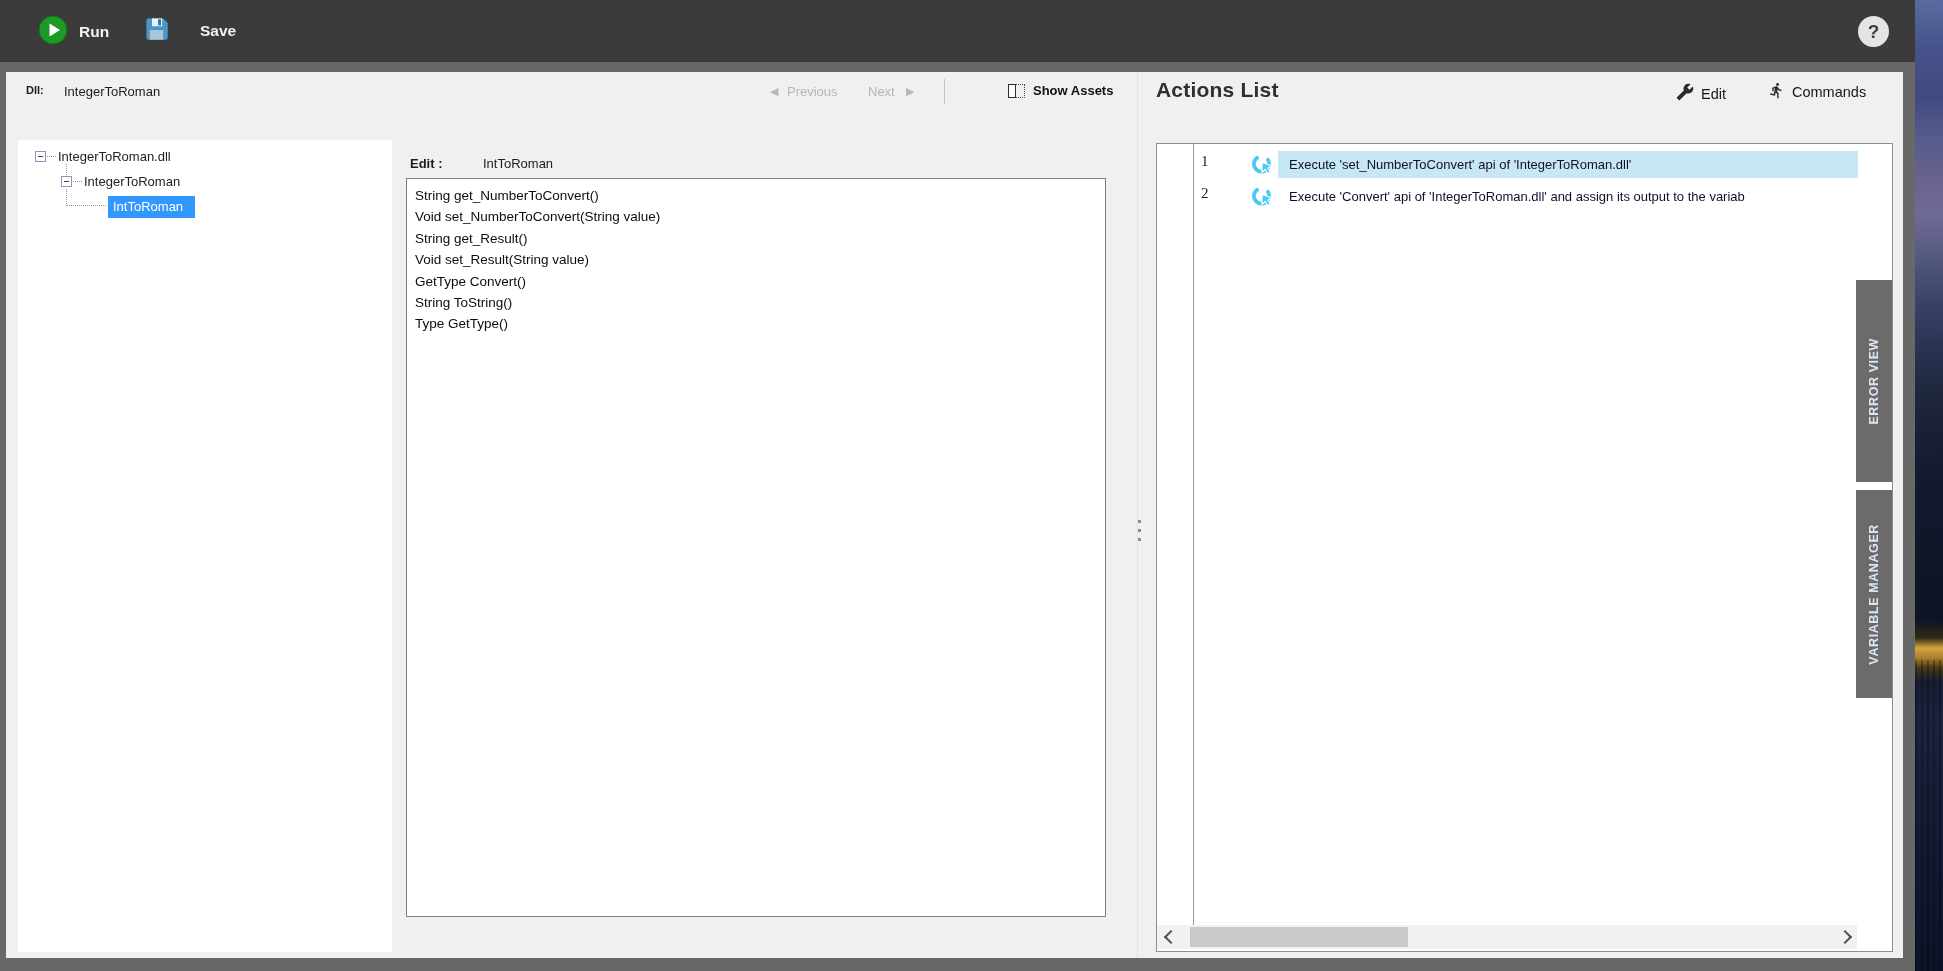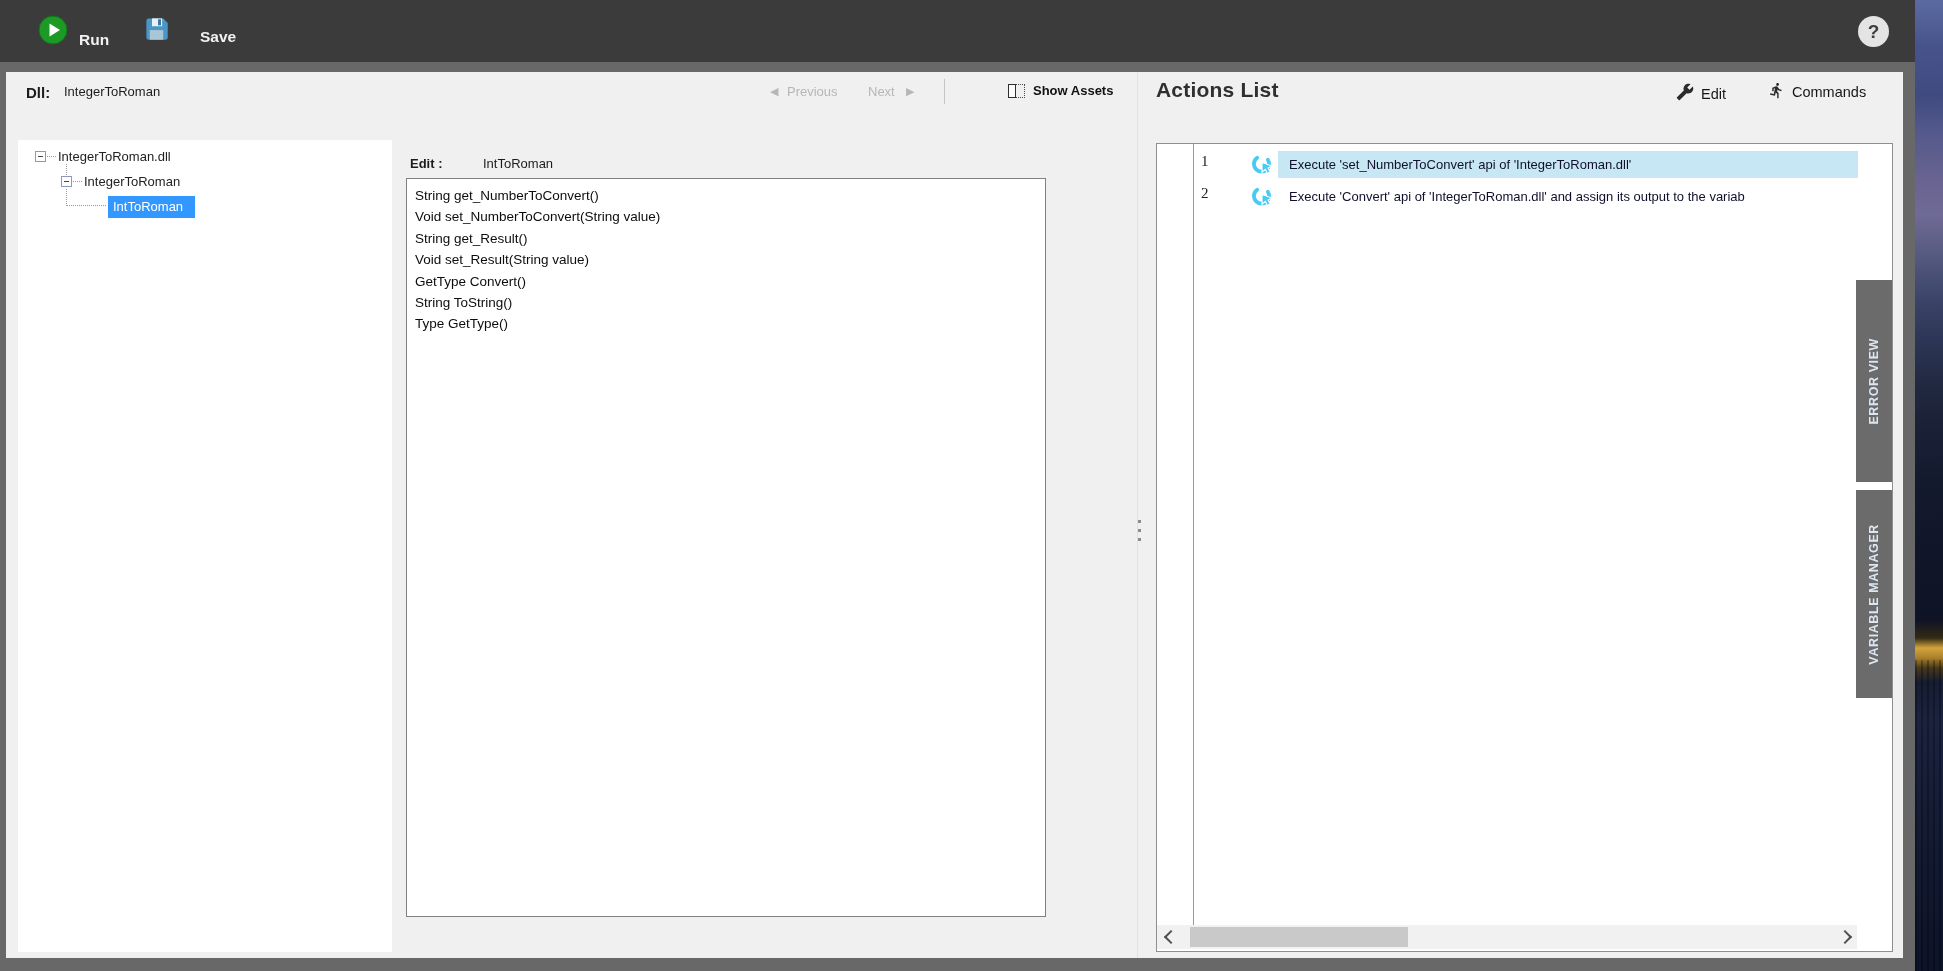--- a/index.html
+++ b/index.html
@@ -13,34 +13,34 @@
       #5b6ba0 0px,#47548b 45px,#3f4a80 95px,#555a8c 135px,#67628f 175px,
       #6f6a96 215px,#565a80 255px,#3b4468 300px,#2b3453 345px,#20283f 390px,
       #1a2036 430px,#141a2e 480px,#101528 560px,#0f1326 620px,#332a16 638px,
       #d4a43c 648px,#a97f2a 658px,#46381a 668px,#161d33 682px,#1b2340 720px,
       #161e38 790px,#121a33 860px,#0d1328 971px);}
   .photo-streaks{left:1915px;top:660px;width:28px;height:311px;opacity:.5;
     background:repeating-linear-gradient(90deg,rgba(0,0,0,.55) 0 2px,transparent 2px 6px);}
 
   
   .toolbar{left:0;top:0;width:1915px;height:62px;background:#3b3b3b;}
-  .tb-btn{display:flex;align-items:flex-end;gap:11px;color:#f2f2f2;font-weight:bold;
+  .tb-btn{display:flex;align-items:center;gap:11px;color:#f2f2f2;font-weight:bold;
           font-size:15.5px;cursor:pointer;}
   .run-btn{left:38px;top:15px;}
   .save-btn{left:143px;top:15px;gap:30px;}
   .help-btn{left:1858px;top:16px;width:31px;height:31px;border-radius:50%;
             background:#e4e4e4;display:flex;align-items:center;justify-content:center;
             font-weight:bold;font-size:19px;color:#3d3d3d;cursor:pointer;}
 
   
   .frame{left:0;top:62px;width:1915px;height:909px;background:#686868;}
   .panel{left:6px;top:72px;width:1897px;height:886px;background:#f0f0f0;}
 
   
-  .dll-label{left:26px;top:84px;font-size:15px;font-weight:bold;color:#1c1c1c;}
+  .dll-label{left:26px;top:84px;font-size:11px;font-weight:bold;color:#1c1c1c;}
   .dll-value{left:64px;top:84px;font-size:13px;color:#1c1c1c;}
   .nav-dis{color:#b6b6b6;font-size:13px;}
   .nav-arrow{color:#b6b6b6;font-size:11px;}
   .vsep{left:944px;top:79px;width:1px;height:25px;background:#c4c4c4;}
   .sa-wrap{left:968px;top:83px;display:flex;align-items:center;gap:8px;cursor:pointer;padding-left:40px;}
   .sa-icon{width:17px;height:14px;display:inline-flex;}
   .sa-left{width:8px;height:14px;border:1.6px solid #2e2e2e;background:#fbfbfb;box-sizing:border-box;}
   .sa-right{width:9px;height:14px;border:1.6px dotted #4a4a4a;border-left:none;box-sizing:border-box;}
   .sa-label{font-size:13px;font-weight:600;color:#111;}
 
@@ -49,21 +49,21 @@
   .tree-row{position:absolute;display:flex;align-items:center;font-size:13px;color:#222;cursor:pointer;white-space:nowrap;}
   .pm-box{position:absolute;width:11px;height:11px;background:#fff;border:1px solid #8a9ab8;box-sizing:border-box;}
   .pm-box::after{content:"";position:absolute;left:2px;top:4px;width:5px;height:1px;background:#444;}
   .dots-v{position:absolute;width:1px;border-left:1px dotted #9a9a9a;}
   .dots-h{position:absolute;height:1px;border-top:1px dotted #9a9a9a;}
   .tree-sel{background:#3298ff;color:#fff;padding:3px 12px 4px 5px;}
 
   
   .class-label{left:410px;top:156px;font-size:13px;font-weight:bold;color:#1c1c1c;}
   .class-value{left:483px;top:156px;font-size:13px;color:#1c1c1c;}
-  .method-box{left:406px;top:178px;width:640px;height:739px;background:#fff;
+  .method-box{left:406px;top:178px;width:700px;height:739px;background:#fff;
               border:1px solid #808080;box-sizing:border-box;padding:6px 0 0 8px;}
   .method-line{font-size:13.5px;color:#0d0d0d;line-height:21.4px;white-space:nowrap;cursor:default;}
 
   
   .split-line{left:1137px;top:72px;width:1px;height:886px;background:rgba(0,0,0,0.06);}
   .split-dot{position:absolute;width:3px;height:3px;background:#8b8b8b;left:1138px;}
 
   
   .actions-title{left:1156px;top:78px;font-size:21px;font-weight:bold;color:#303030;letter-spacing:.2px;}
   .hdr-btn{display:flex;align-items:center;gap:7px;font-size:14.5px;color:#161616;cursor:pointer;justify-content:center;}

